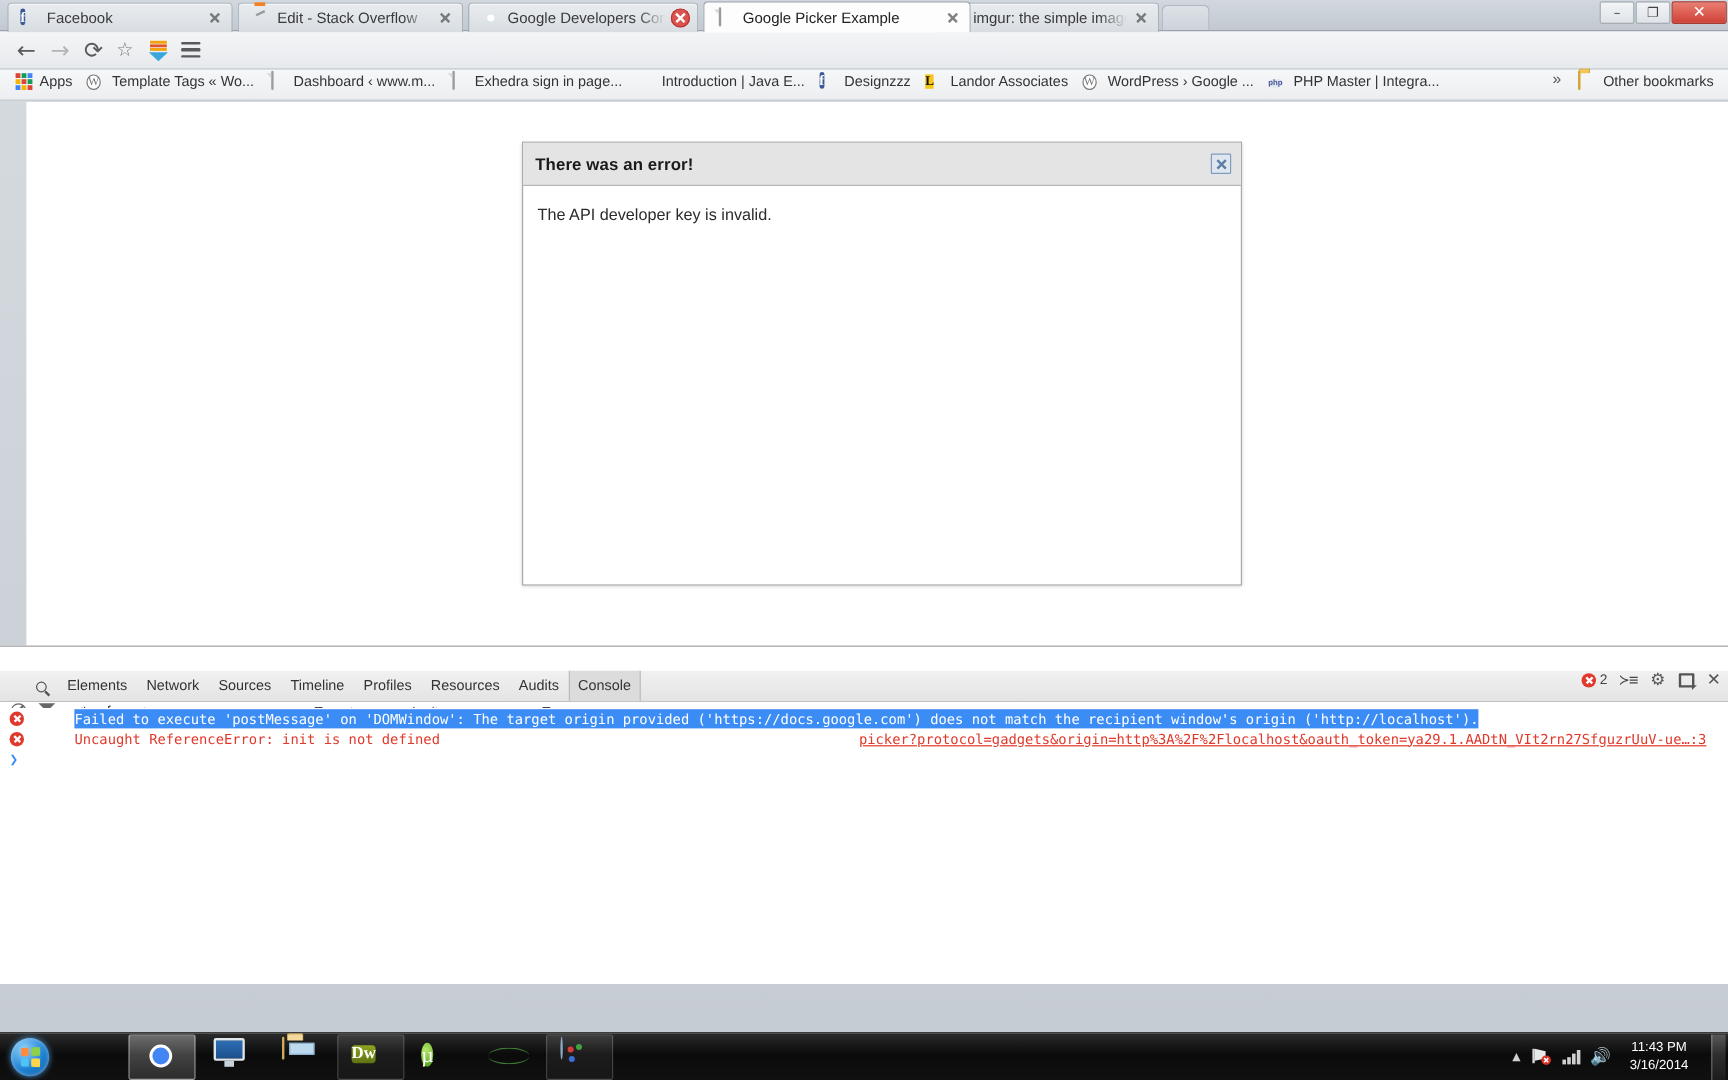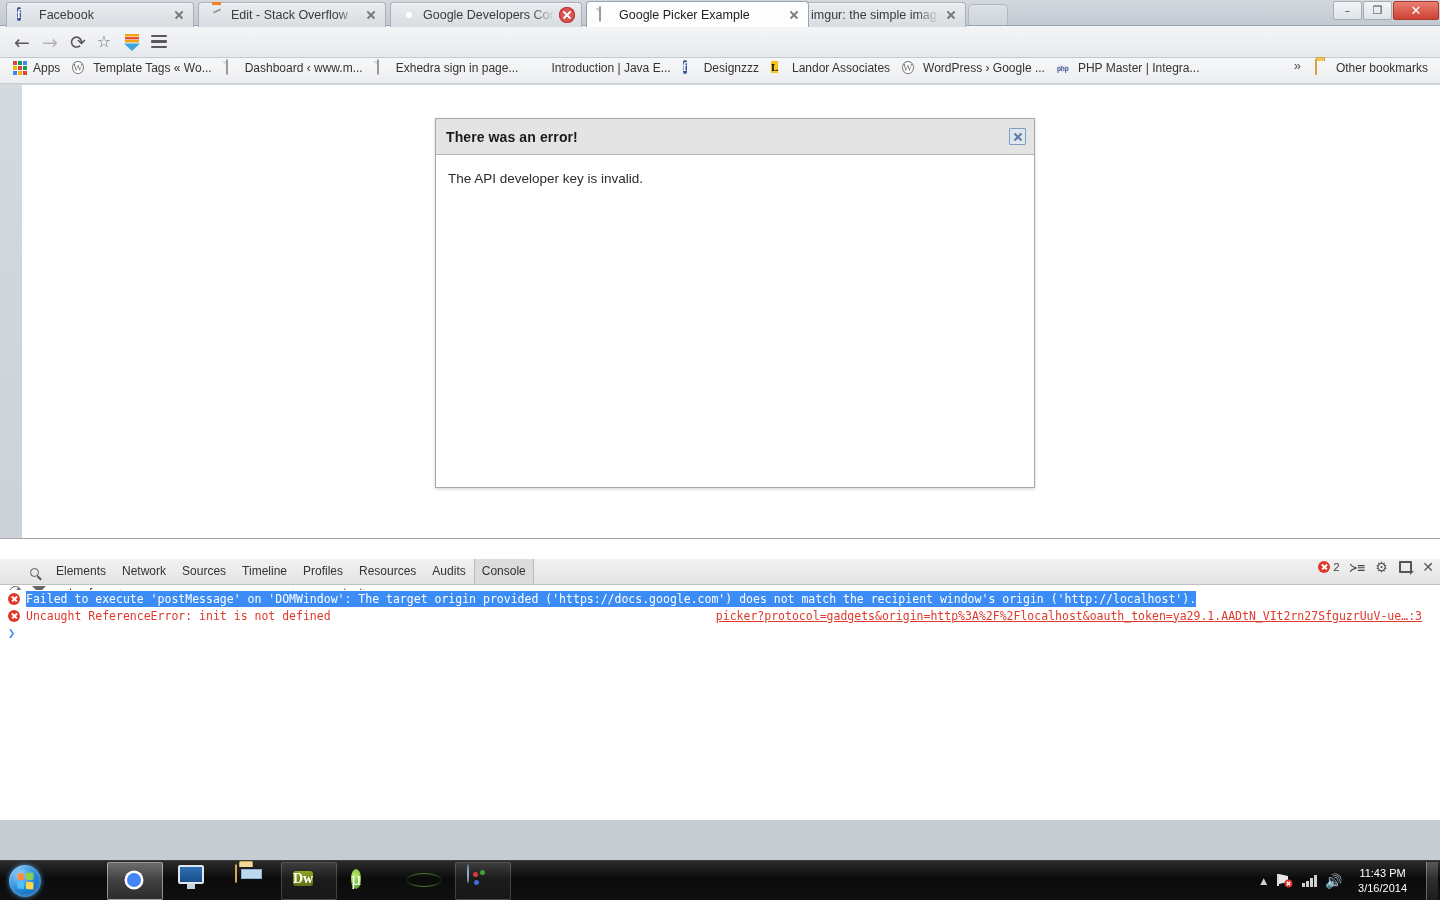--- a/index.html
+++ b/index.html
@@ -214,21 +214,21 @@
   .ic-filter::after { content: ""; position: absolute; left: 6px; top: 6px;
     width: 2px; height: 7px; background: #666; }
   .dt-select { display: flex; align-items: center; }
   .dt-select .lbl { padding-right: 4px; }
   .caret { font-size: 9px; color: #444; font-family: "DejaVu Sans", sans-serif; }
 
   .console-body { position: absolute; left: 0; right: 0; top: 51px; bottom: 0;
     background: #fff; font-family: "DejaVu Sans Mono", monospace;
     font-size: 11.5px; overflow: hidden; }
   .msg { position: relative; height: 17px; display: flex; align-items: center;
-    padding-left: 8px; }
+    padding-left: 8px; gap: 36px; }
   .msg .bullet { width: 12px; height: 12px; border-radius: 50%;
     background: #e0392b; position: relative; flex: none; margin-right: 6px; }
   .msg .bullet::before, .msg .bullet::after { content: ""; position: absolute;
     left: 2.5px; top: 5px; width: 7px; height: 1.6px; background: #fff; }
   .msg .bullet::before { transform: rotate(45deg); }
   .msg .bullet::after  { transform: rotate(-45deg); }
   .msg .text { color: #e0392b; white-space: nowrap; }
   .msg.selected .text { background: #3b8cf5; color: #fff; padding: 1px 0; }
   .msg .src { position: absolute; right: 18px; color: #e0392b;
     text-decoration: underline; white-space: nowrap; }

